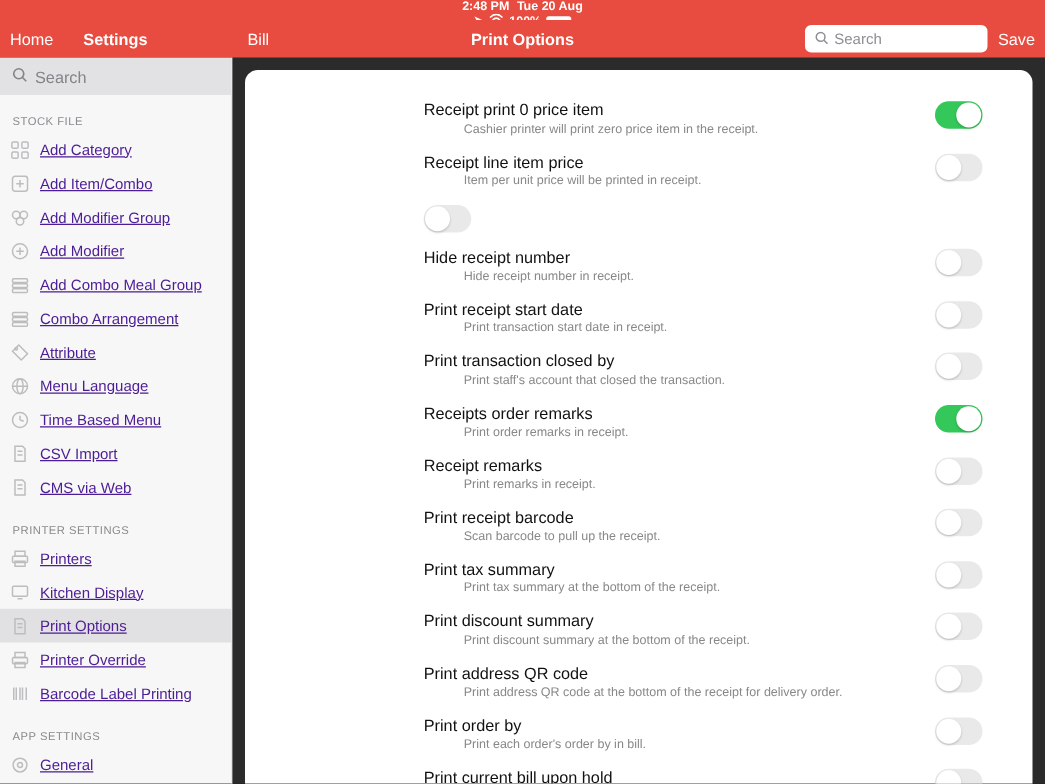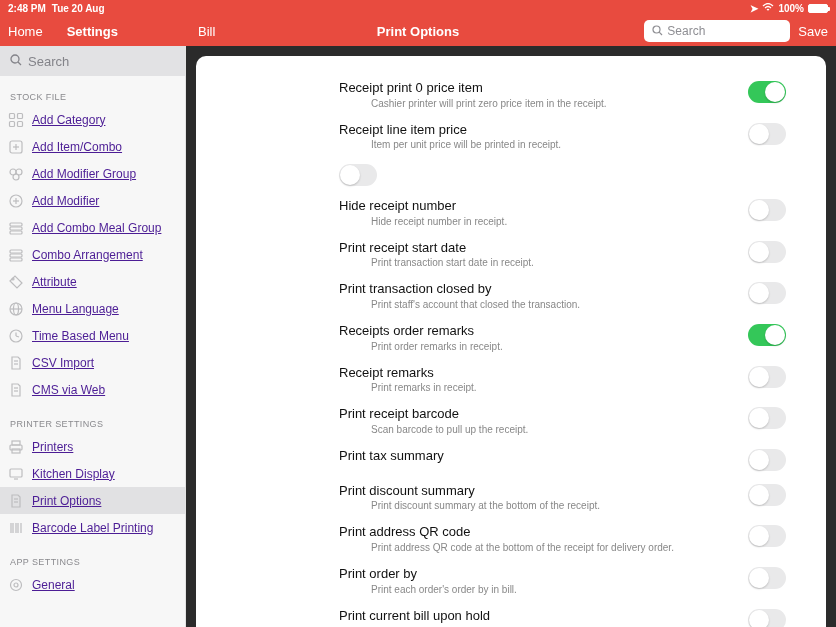--- a/index.html
+++ b/index.html
@@ -1,20 +1,20 @@
 <!DOCTYPE html>
 <html><head>
 <meta charset="utf-8">
 <style>
   * { box-sizing: border-box; margin: 0; padding: 0; }
   html, body { width: 836px; height: 627px; font-family: -apple-system, "Helvetica Neue", Arial, sans-serif; background: #000; overflow: hidden; }
   .app { width: 836px; height: 627px; position: relative; background: #2b2b2b; }
 
   
-  .statusbar { width: 836px; height: 16px; background: #e84b3f; display: flex; align-items: center; justify-content: space-between; padding: 0 8px; color: #fff; font-size: 10px; font-weight: 600; }
+  .statusbar { width: 836px; height: 16px; background: #e84b3f; display: flex; align-items: center; justify-content: space-between; padding: 0 8px; color: #fff; font-size: 10px; font-weight: 600; flex-direction: column; }
   .statusbar .left { display: flex; gap: 6px; }
   .statusbar .right { display: flex; gap: 4px; align-items: center; }
   .battery-icon { width: 20px; height: 9px; border: 1px solid #fff; border-radius: 2px; position: relative; background: #fff; }
   .battery-icon::after { content:""; position:absolute; right:-3px; top:2px; width:2px; height:4px; background:#fff; border-radius:0 1px 1px 0; }
 
   
   .navbar { width: 836px; height: 30px; background: #e84b3f; display: flex; align-items: center; color: #fff; font-size: 13px; position: relative; }
   .navbar .left-nav { display: flex; align-items: center; gap: 24px; padding-left: 8px; width: 186px; }
   .navbar .left-nav .active { font-weight: 600; }
   .navbar .bill { padding-left: 12px; }
@@ -239,20 +239,30 @@
                 <path d="M4 2 H10 L12 4 V14 H4 Z" stroke="#bdbdbf" stroke-width="1.2" fill="none"></path>
                 <line x1="6" y1="6" x2="10" y2="6" stroke="#bdbdbf" stroke-width="1.2" fill="none"></line>
                 <line x1="6" y1="9" x2="10" y2="9" stroke="#bdbdbf" stroke-width="1.2" fill="none"></line>
               </svg>
             </span>
             <span>Print Options</span>
           </div>
           <div class="side-item">
             <span class="side-icon">
               <svg width="16" height="16" viewBox="0 0 16 16">
+                <rect x="4" y="2" width="8" height="4" stroke="#bdbdbf" stroke-width="1.2" fill="none"></rect>
+                <rect x="2" y="6" width="12" height="5" rx="1" stroke="#bdbdbf" stroke-width="1.2" fill="none"></rect>
+                <rect x="4" y="10" width="8" height="4" stroke="#bdbdbf" stroke-width="1.2" fill="none"></rect>
+              </svg>
+            </span>
+            <span>Printer Override</span>
+          </div>
+          <div class="side-item">
+            <span class="side-icon">
+              <svg width="16" height="16" viewBox="0 0 16 16">
                 <line x1="3" y1="3" x2="3" y2="13" stroke="#bdbdbf" stroke-width="1.2" fill="none"></line>
                 <line x1="5" y1="3" x2="5" y2="13" stroke="#bdbdbf" stroke-width="1.2" fill="none"></line>
                 <line x1="8" y1="3" x2="8" y2="13" stroke="#bdbdbf" stroke-width="1.2" fill="none"></line>
                 <line x1="10" y1="3" x2="10" y2="13" stroke="#bdbdbf" stroke-width="1.2" fill="none"></line>
                 <line x1="13" y1="3" x2="13" y2="13" stroke="#bdbdbf" stroke-width="1.2" fill="none"></line>
               </svg>
             </span>
             <span>Barcode Label Printing</span>
           </div>
           <div class="section-header">APP SETTINGS</div>
@@ -344,20 +354,21 @@
                 <div class="title">Print receipt barcode</div>
                 <div class="desc">Scan barcode to pull up the receipt.</div>
               </div>
               <div class="toggle">
                 <div class="knob"></div>
               </div>
             </div>
             <div class="row">
               <div class="text">
                 <div class="title">Print tax summary</div>
+                <div class="desc">Print tax summary at the bottom of the receipt.</div>
               </div>
               <div class="toggle">
                 <div class="knob"></div>
               </div>
             </div>
             <div class="row">
               <div class="text">
                 <div class="title">Print discount summary</div>
                 <div class="desc">Print discount summary at the bottom of the receipt.</div>
               </div>

